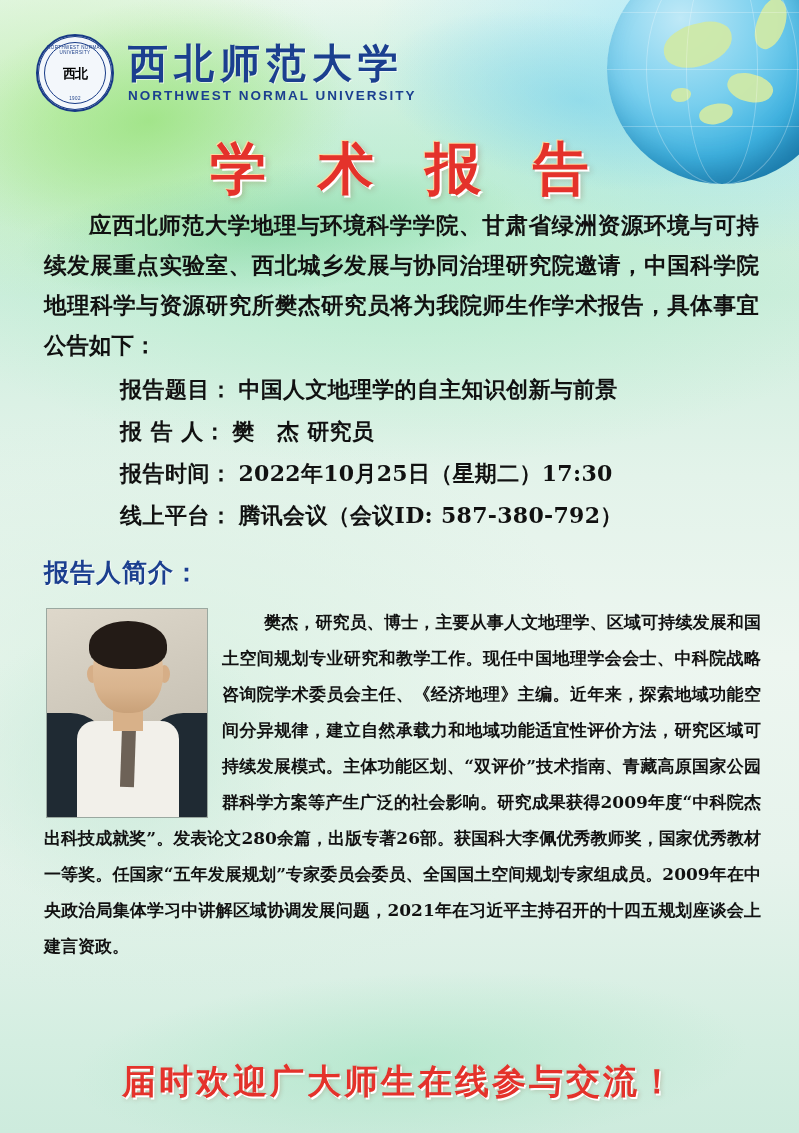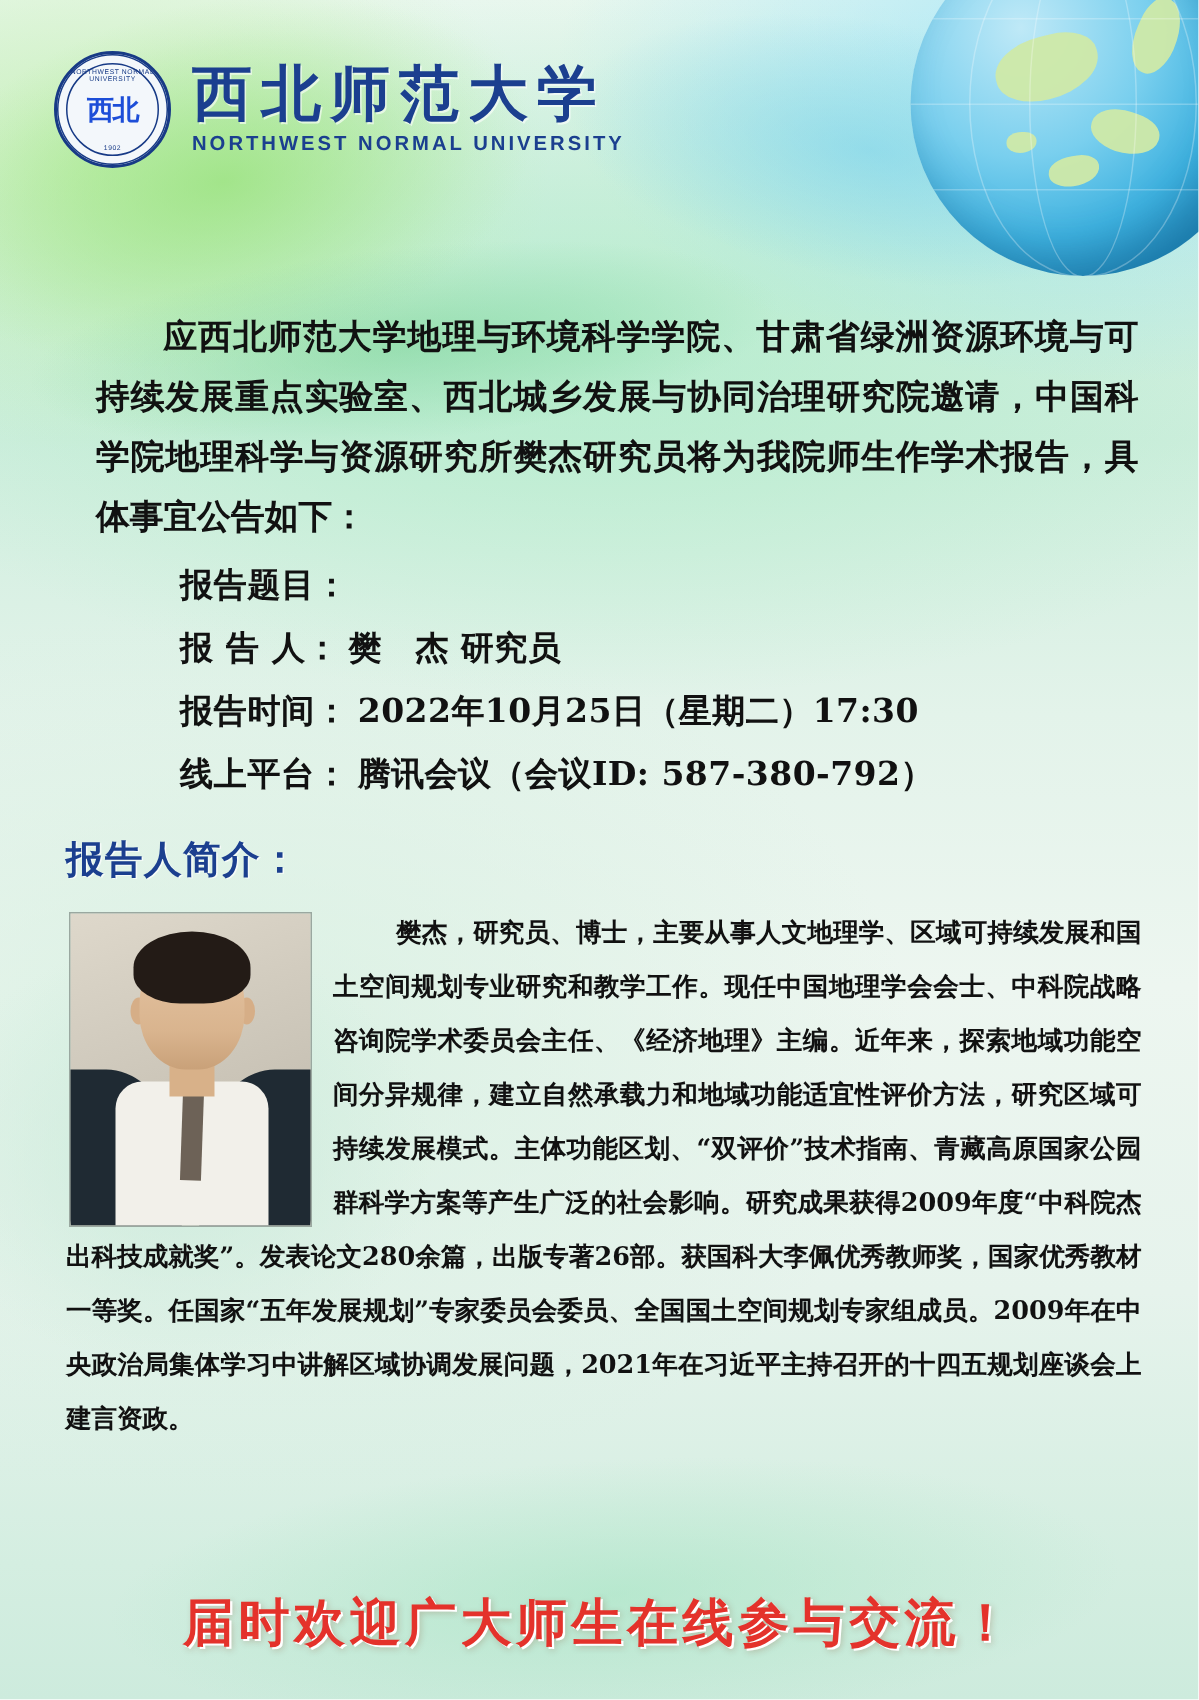--- a/index.html
+++ b/index.html
@@ -126,22 +126,22 @@
     left: 6px; top: 6px; right: 6px; bottom: 6px;
     border: 1px solid #173a86;
     border-radius: 50%;
   }
   .seal-inner {
     width: 38px;
     height: 38px;
     display: flex;
     align-items: center;
     justify-content: center;
-    color: #1d4ed8;
-    font-size: 18px;
+    color: #000000;
+    font-size: 13px;
     font-weight: bold;
     line-height: 1;
     letter-spacing: -1px;
   }
   .seal-ring-text {
     position: absolute;
     width: 100%;
     text-align: center;
     font-size: 4.5px;
     color: #173a86;
@@ -192,21 +192,20 @@
     left: 44px;
     right: 40px;
     top: 205px;
     font-size: 22.5px;
     line-height: 40px;
     color: #111;
     text-align: justify;
     font-family: "DejaVu Serif", serif;
     font-weight: bold;
     text-indent: 45px;
-    margin-left: 20px;
   }
 
   
   .details {
     position: absolute;
     left: 92px;
     right: 40px;
     top: 375px;
   }
   .detail-row {
@@ -366,26 +365,28 @@
       <div class="seal-ring-text top">NORTHWEST NORMAL UNIVERSITY</div>
       <div class="seal-inner">西北</div>
       <div class="seal-ring-text bottom">1902</div>
     </div>
     <div class="univ-names">
       <div class="univ-cn">西北师范大学</div>
       <div class="univ-en">NORTHWEST NORMAL UNIVERSITY</div>
     </div>
   </div>
 
+  <div class="main-title">学 术 报 告</div>
 
   <div class="intro">应西北师范大学地理与环境科学学院、甘肃省绿洲资源环境与可持续发展重点实验室、西北城乡发展与协同治理研究院邀请，中国科学院地理科学与资源研究所樊杰研究员将为我院师生作学术报告，具体事宜公告如下：</div>
 
   <div class="details">
     <div class="detail-row">
       <span class="detail-label">报告题目：</span>
+      <span class="detail-value">中国人文地理学的自主知识创新与前景</span>
     </div>
     <div class="detail-row">
       <span class="detail-label">报 告 人：</span>
       <span class="detail-value">樊　杰 研究员</span>
     </div>
     <div class="detail-row">
       <span class="detail-label">报告时间：</span>
       <span class="detail-value">2022年10月25日（星期二）17:30</span>
     </div>
     <div class="detail-row">

